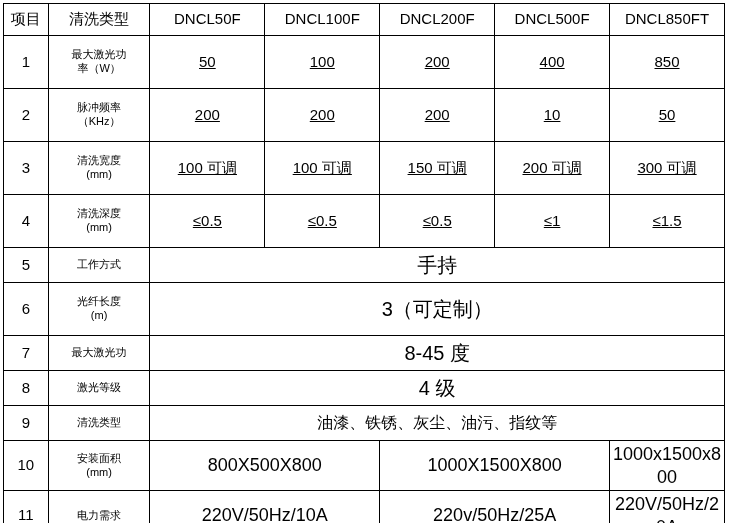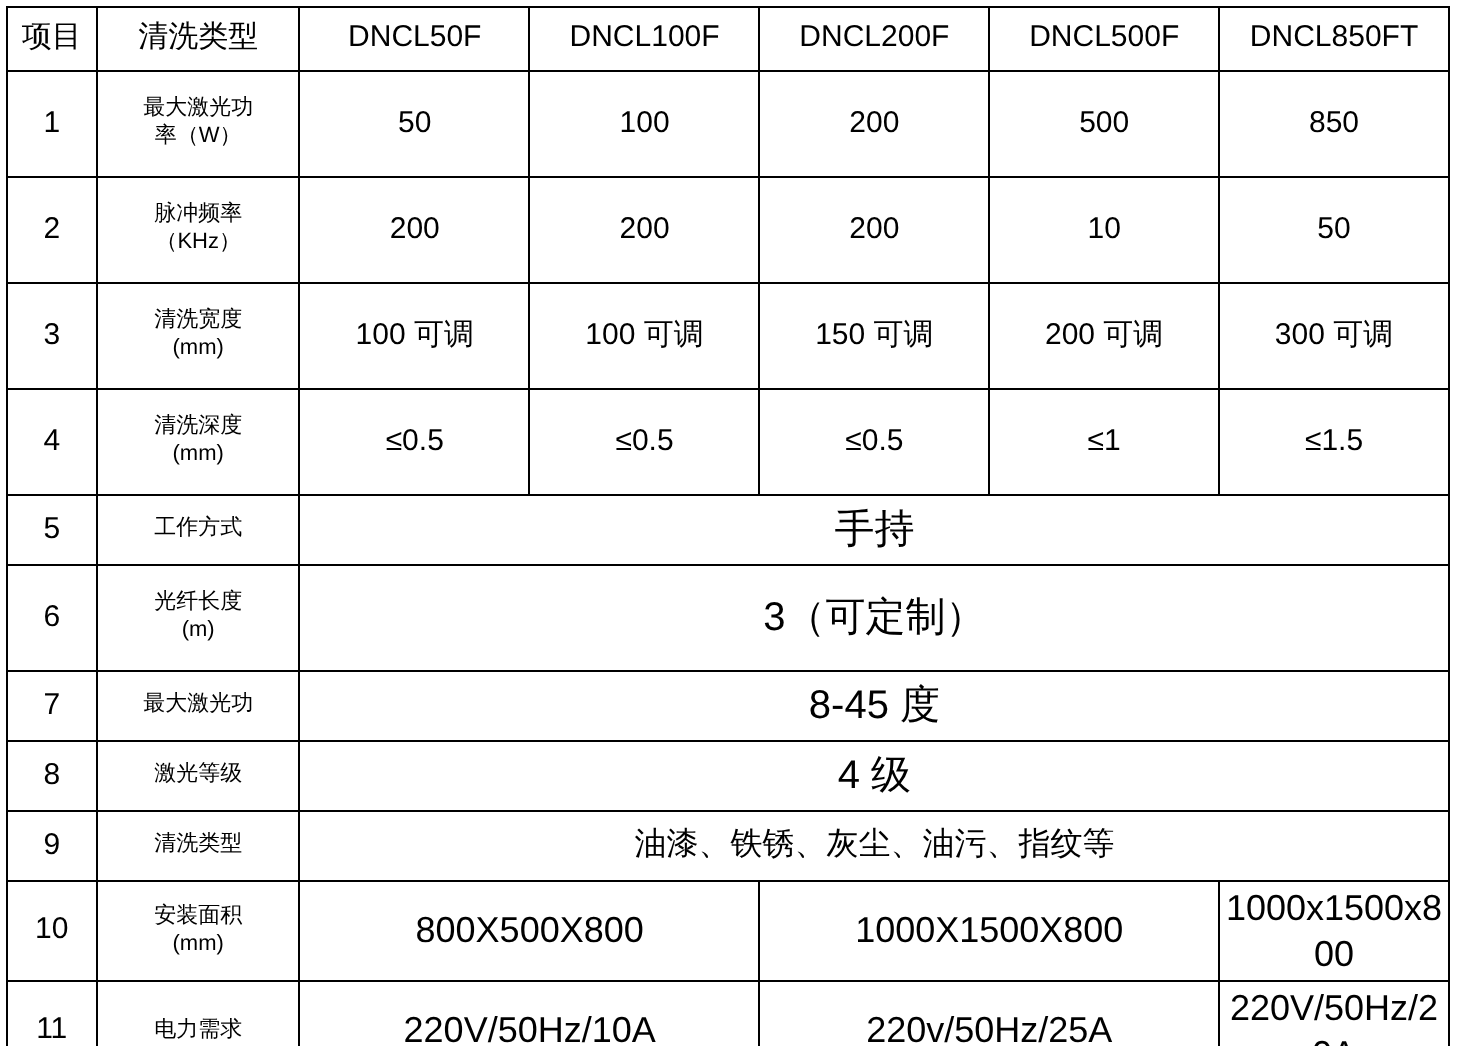--- a/index.html
+++ b/index.html
@@ -34,21 +34,21 @@
   .col-model { width: 113px; }
   .hdr td {
     height: 27px;
     font-size: 15px;
   }
   .r-tall td { height: 48px; }
   .r-mid td { height: 30px; }
   .r-inst td { height: 42px; }
   .nm { font-size: 11px; }
   .two-line { display: block; }
-  .val { font-size: 15px; }
+  .val { font-size: 15px; text-decoration: underline; }
   .val-small { font-size: 18px; }
   .merged { font-size: 20px; }
   .merged-big { font-size: 16px; }
 </style>
 </head>
 <body>
 
 <table id="spec-table">
   <colgroup>
     <col class="col-idx">
@@ -72,21 +72,21 @@
 
     <tr class="r-tall">
       <td>1</td>
       <td class="nm">
         <span class="two-line">最大激光功</span>
         <span class="two-line">率（W）</span>
       </td>
       <td class="val">50</td>
       <td class="val">100</td>
       <td class="val">200</td>
-      <td class="val">500</td>
+      <td class="val">400</td>
       <td class="val">850</td>
     </tr>
 
     <tr class="r-tall">
       <td>2</td>
       <td class="nm">
         <span class="two-line">脉冲频率</span>
         <span class="two-line">（KHz）</span>
       </td>
       <td class="val">200</td>

